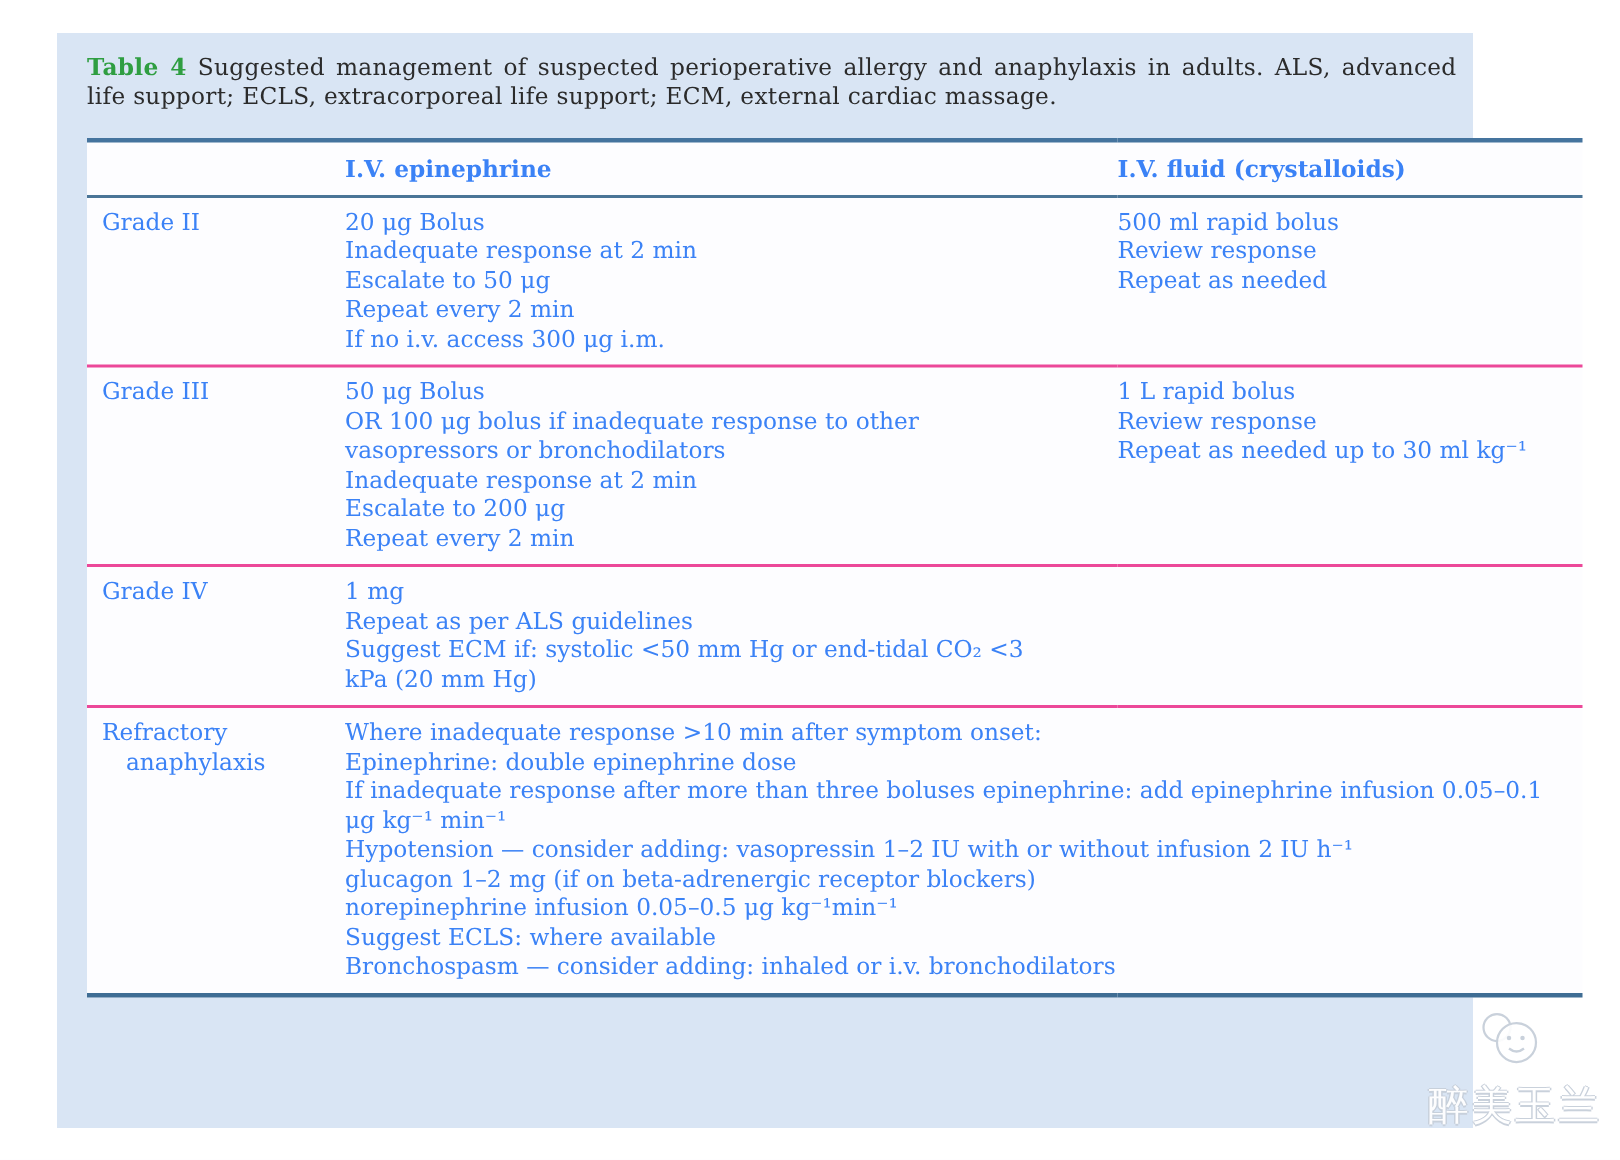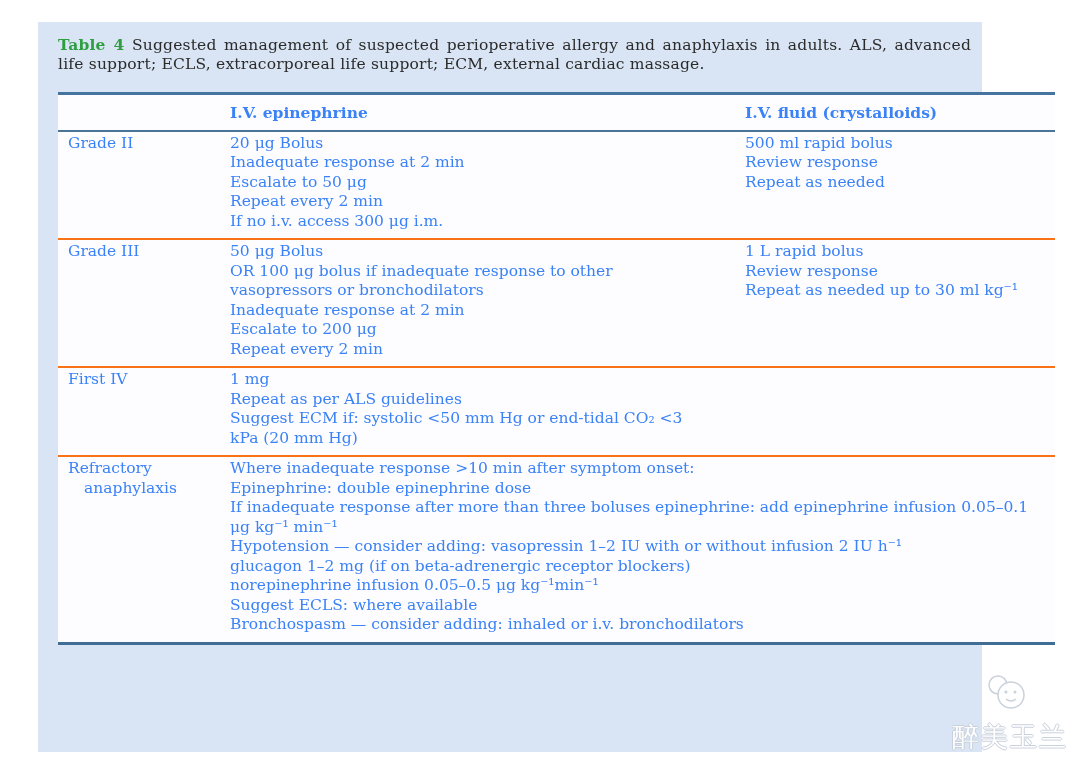--- a/index.html
+++ b/index.html
@@ -44,24 +44,24 @@
   col.c1 { width: 172px; }
   col.c2 { width: 515px; }
   th {
     text-align: left;
     font-weight: bold;
     padding: 8px 0 7px 0;
     vertical-align: top;
   }
   th.empty { padding-left: 10px; }
   thead tr { border-bottom: 2px solid #4a7597; }
-  tbody tr + tr { border-top: 2px solid #f97316; }
+  tbody tr + tr { border-top: 2px solid #ec4899; }
   td {
     vertical-align: top;
-    padding: 2px 8px 7px 0;
+    padding: 7px 8px 7px 0;
     white-space: pre-line;
   }
   td.label {
     padding-left: 26px;
     text-indent: -16px;
   }
   td.cell-epi { padding-right: 45px; margin-top: 48px; }
   td.cell-full { padding-right: 10px; }
   .watermark {
     position: absolute;
@@ -120,21 +120,21 @@
         <td class="cell-epi">50 μg Bolus
 OR 100 μg bolus if inadequate response to other vasopressors or bronchodilators
 Inadequate response at 2 min
 Escalate to 200 μg
 Repeat every 2 min</td>
         <td>1 L rapid bolus
 Review response
 Repeat as needed up to 30 ml kg⁻¹</td>
       </tr>
       <tr>
-        <td class="label">First IV</td>
+        <td class="label">Grade IV</td>
         <td class="cell-epi">1 mg
 Repeat as per ALS guidelines
 Suggest ECM if: systolic &lt;50 mm Hg or end-tidal CO₂ &lt;3 kPa (20 mm Hg)</td>
         <td></td>
       </tr>
       <tr>
         <td class="label">Refractory anaphylaxis</td>
         <td class="cell-full" colspan="2">Where inadequate response &gt;10 min after symptom onset:
 Epinephrine: double epinephrine dose
 If inadequate response after more than three boluses epinephrine: add epinephrine infusion 0.05–0.1 μg kg⁻¹ min⁻¹

